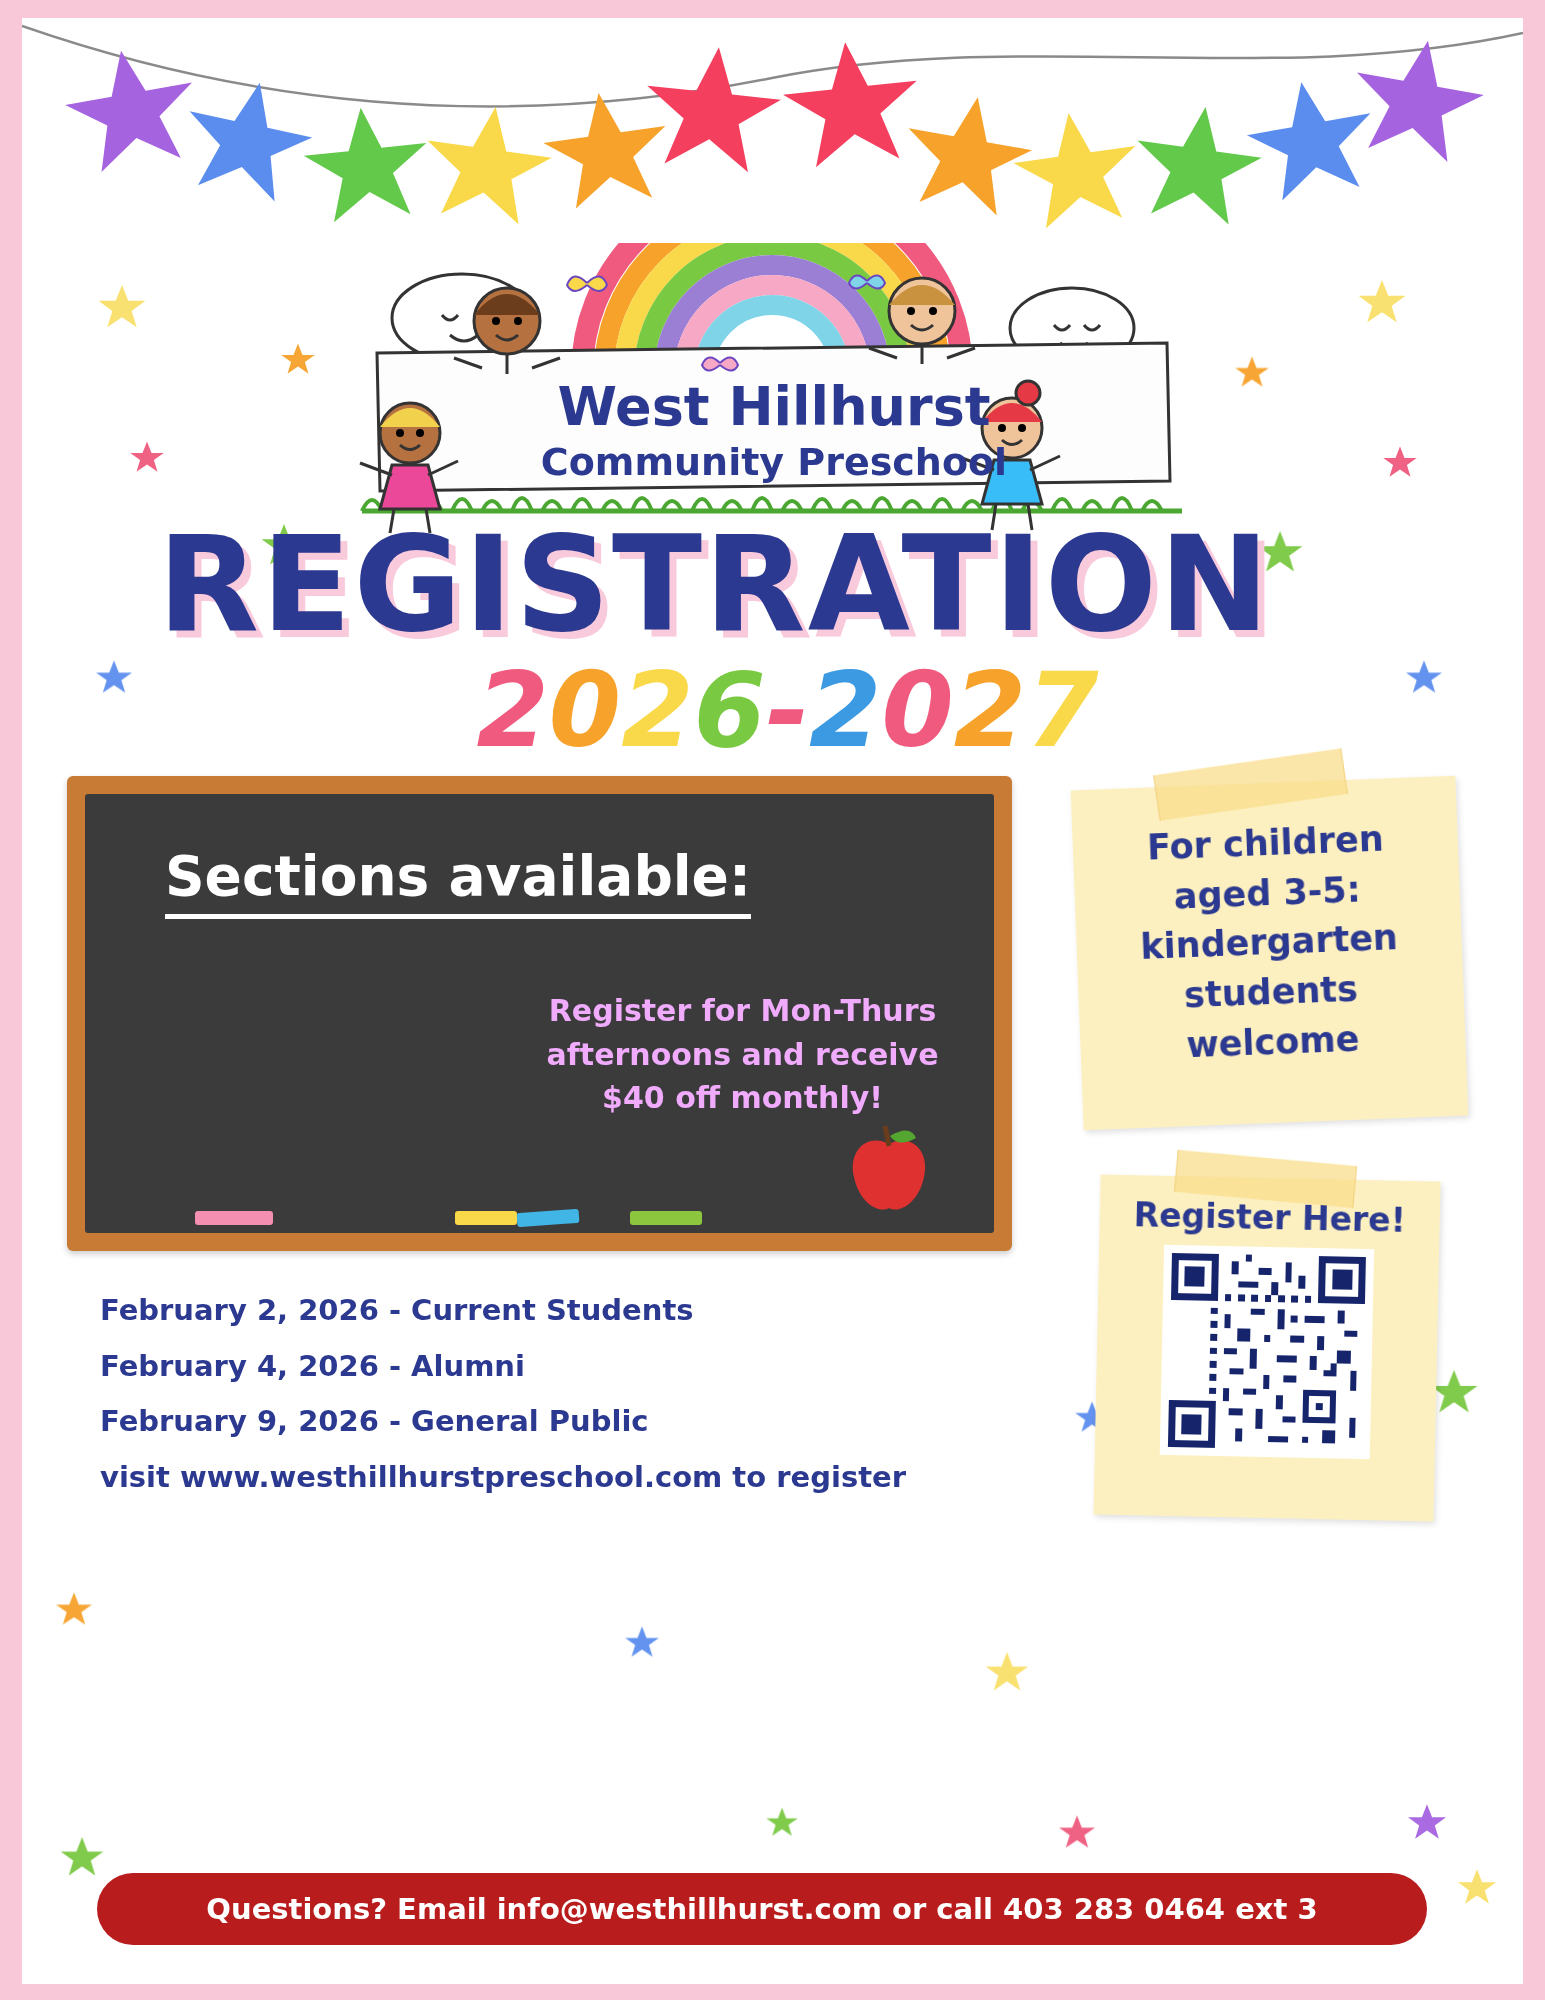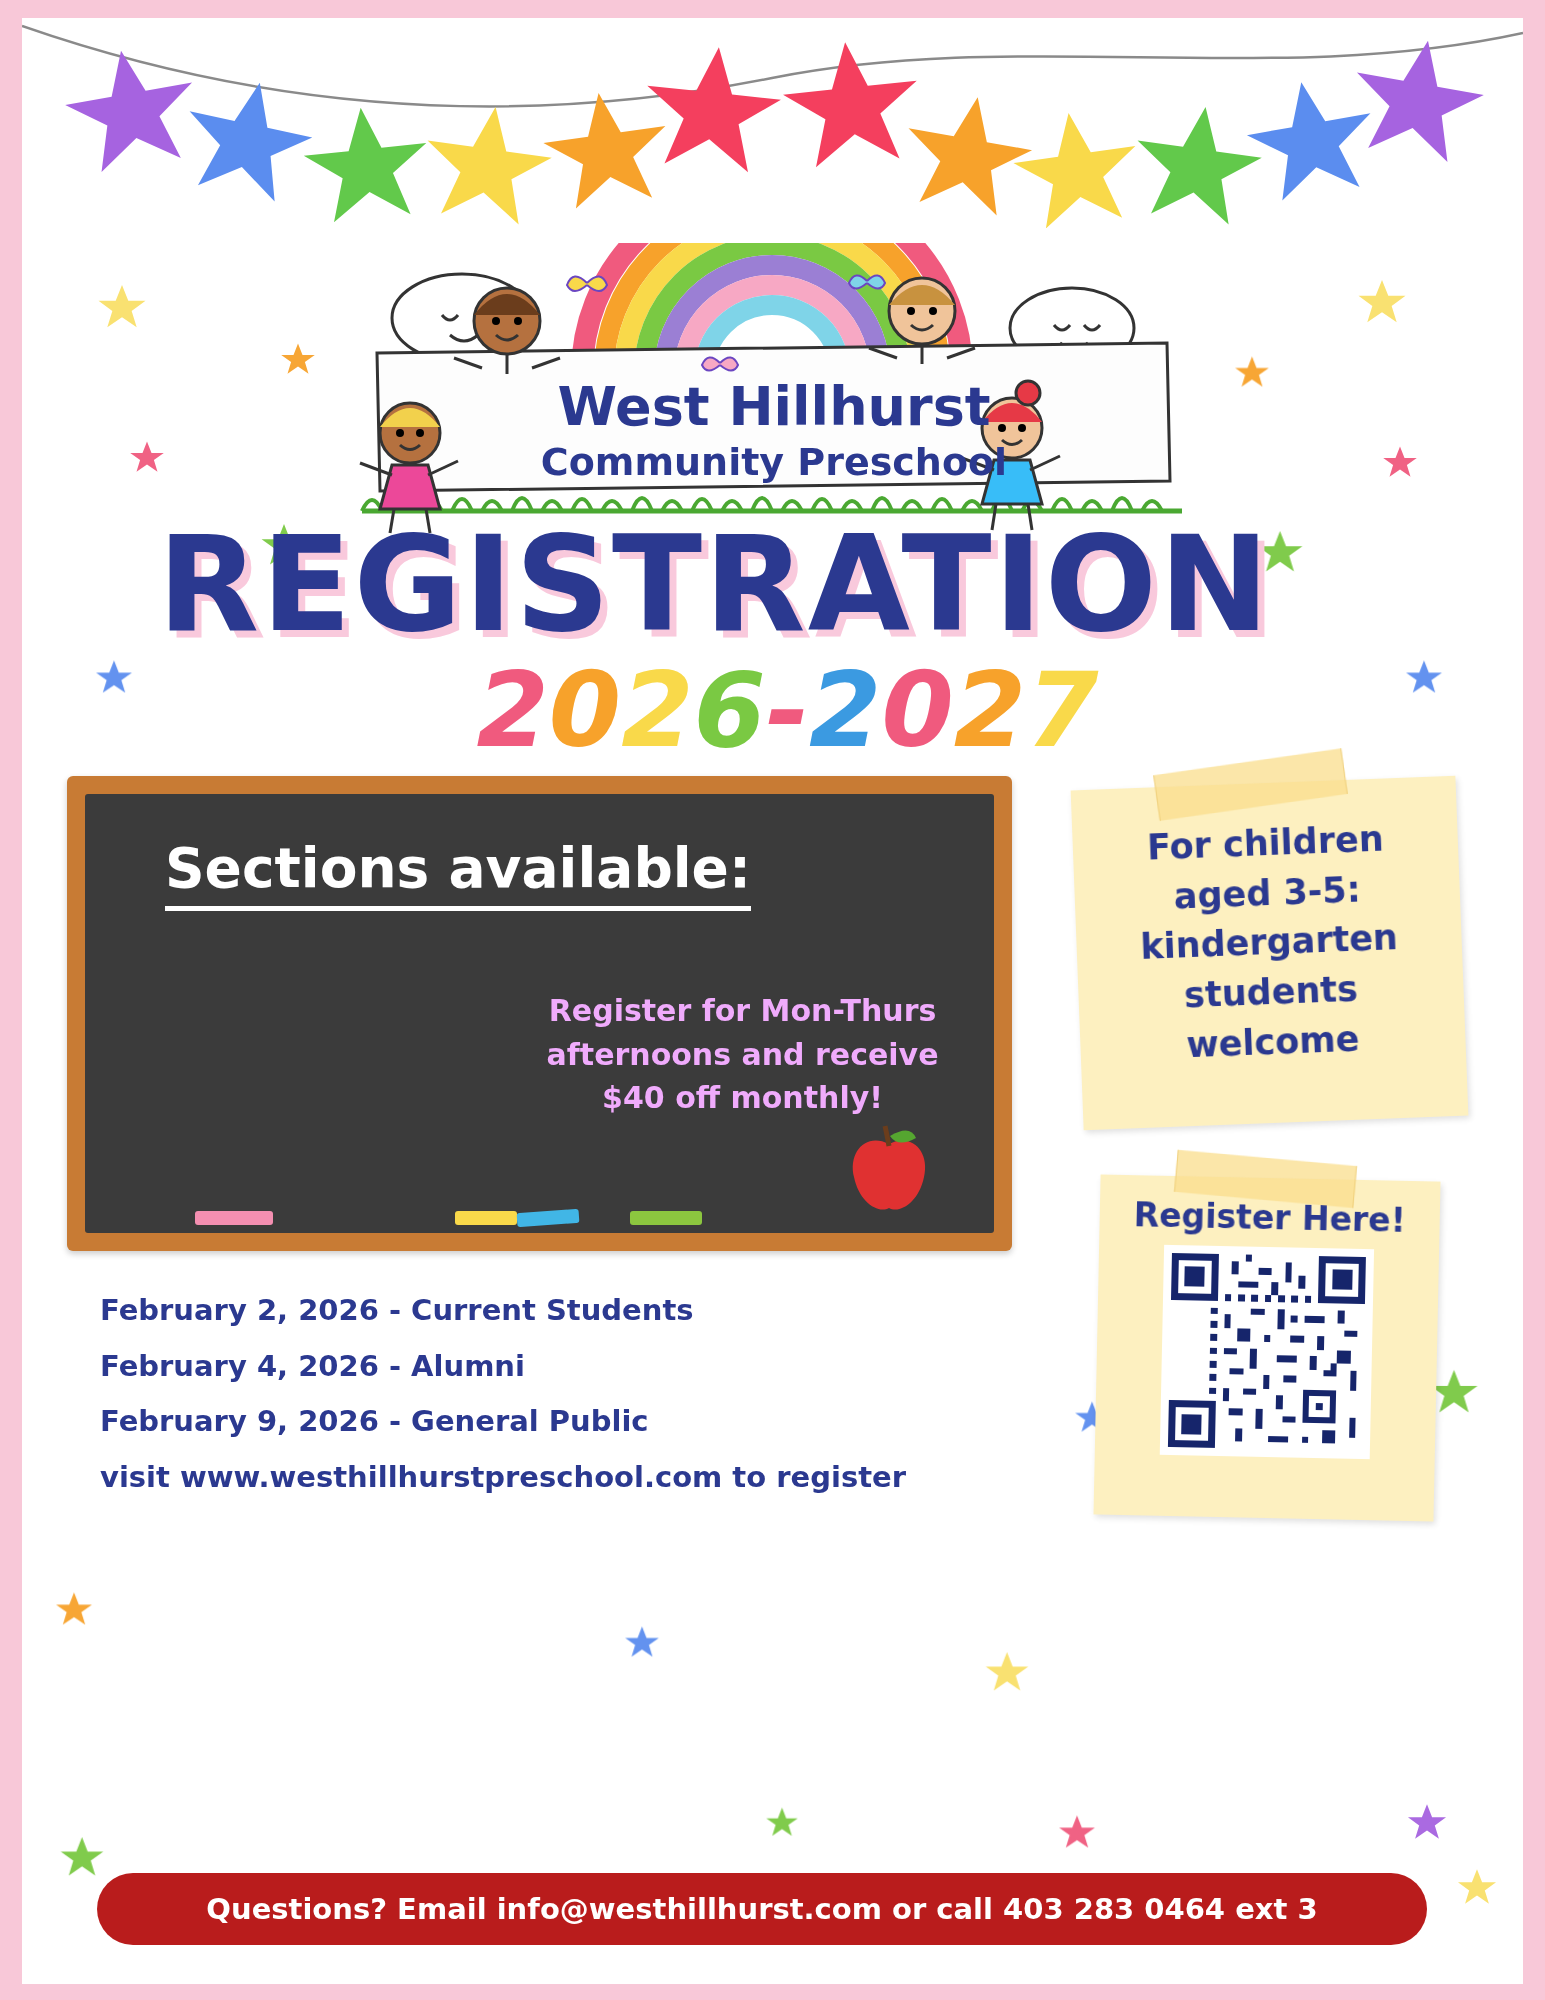--- a/index.html
+++ b/index.html
@@ -71,21 +71,21 @@
   }
   .chalk-board {
     width: 100%; height: 100%;
     background: #3b3b3b;
     border-radius: 3px;
     position: relative;
     overflow: hidden;
   }
   .chalk-title {
     position: absolute;
-    left: 80px; top: 42px;
+    left: 80px; top: 50px;
     color: #fff;
     font-size: 55px;
     font-weight: bold;
     border-bottom: 5px solid #fff;
     padding-bottom: 6px;
   }
   .chalk-list {
     position: absolute;
     left: 105px; top: 150px;
     color: #fff;

